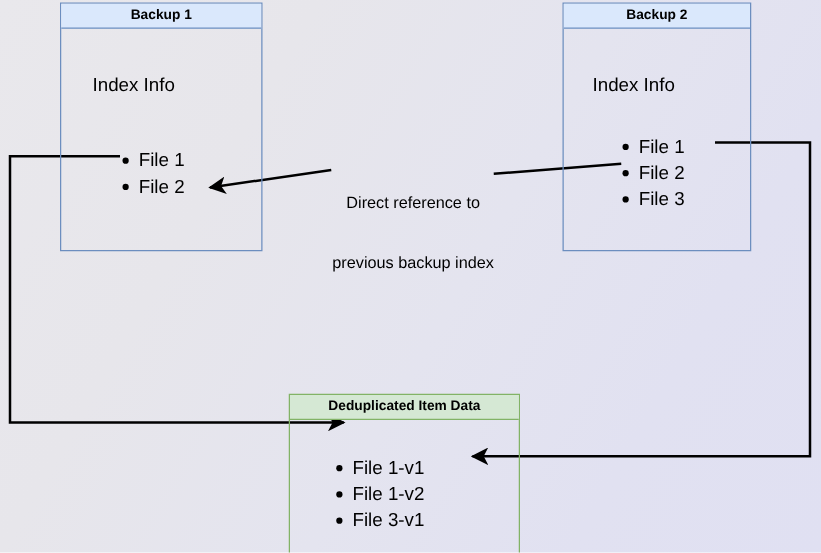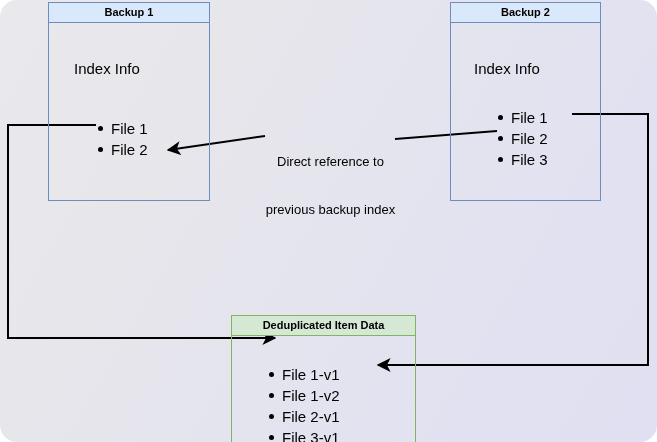--- a/index.html
+++ b/index.html
@@ -12,21 +12,20 @@
     overflow: hidden;
     font-family: "Liberation Sans", sans-serif;
     background: #ffffff;
   }
   #canvas {
     position: relative;
     width: 657px;
     height: 442px;
     background: linear-gradient(120deg, #e9e8ec 0%, #e7e6eb 28%, #e4e4ef 55%, #e1e1f1 78%, #e0e0f2 100%);
     overflow: hidden;
-    border-radius: 17px;
   }
   .svg-layer {
     position: absolute;
     left: 0;
     top: 0;
     width: 657px;
     height: 442px;
     pointer-events: none;
   }
   
@@ -160,21 +159,20 @@
       </ul>
     </div>
   </div>
 
   <div class="box box-green" style="left:231px; top:279px; width:185px; height:159px;">
     <div class="box-header">Deduplicated Item Data</div>
     <div class="box-body">
       <ul class="file-list" style="left:36px; top:28px;">
         <li>File 1-v1</li>
         <li>File 1-v2</li>
-        <li>File 2-v1</li>
         <li>File 3-v1</li>
       </ul>
     </div>
   </div>
 
   <div class="edge-label" style="left:248px; top:122px; width:165px;">
     <div>Direct reference to</div>
     <div>previous backup index</div>
   </div>
 

